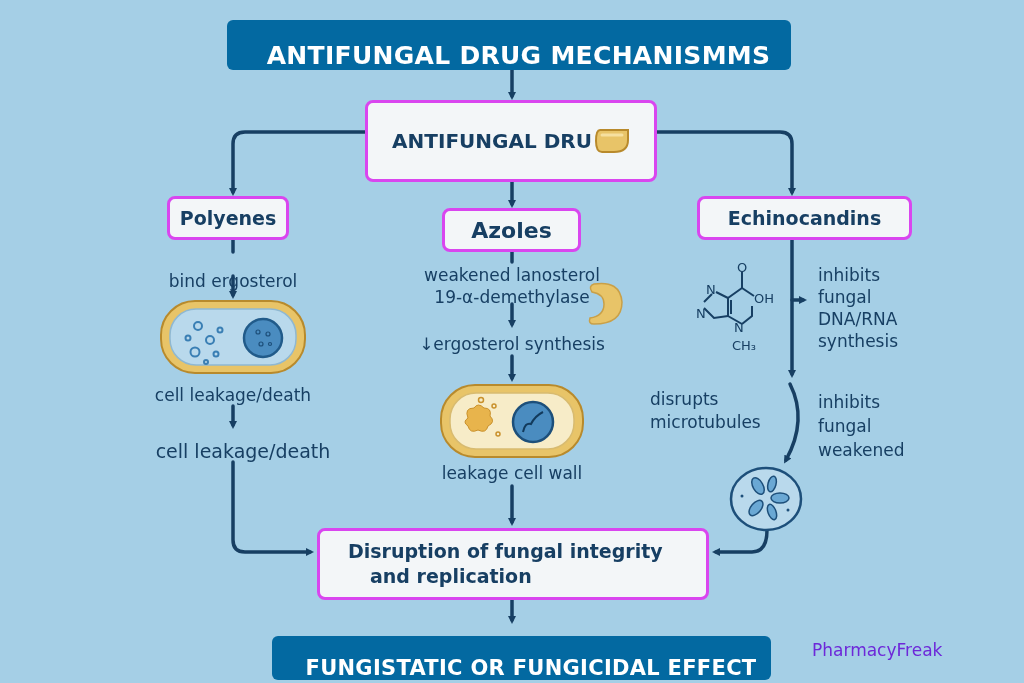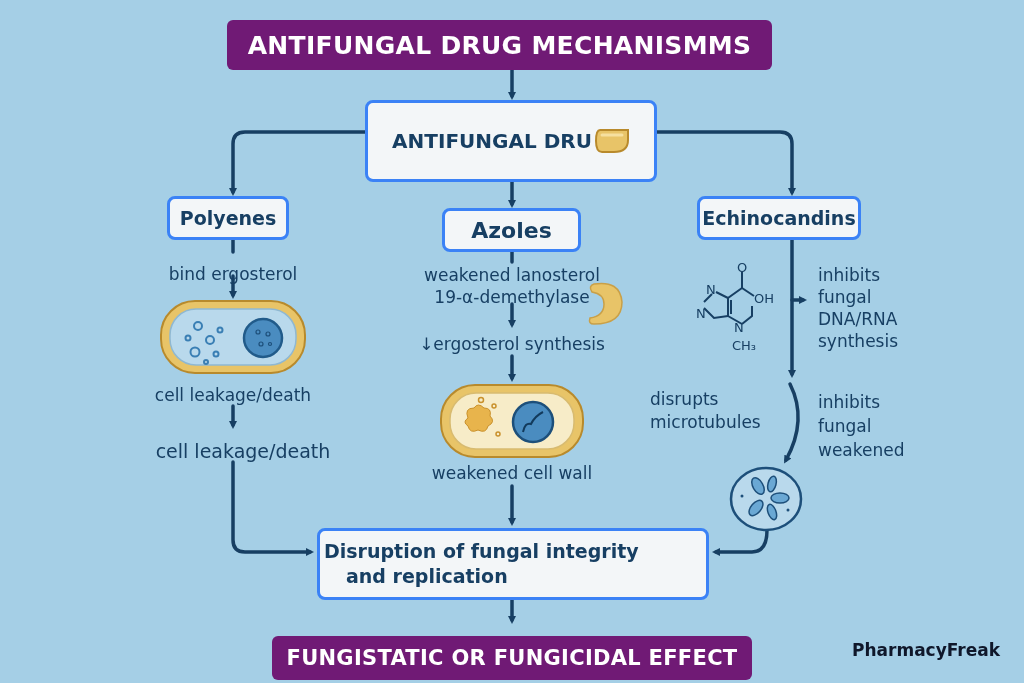--- a/index.html
+++ b/index.html
@@ -1,20 +1,20 @@
 <!DOCTYPE html>
 <html><head>
 <meta charset="utf-8">
 <style>
   html,body{margin:0;padding:0;}
   body{width:1024px;height:683px;background:#a5cfe6;position:relative;overflow:hidden;font-family:"DejaVu Sans","Liberation Sans",sans-serif;color:#173f63;}
   .abs{position:absolute;}
   svg.lines{position:absolute;left:0;top:0;}
-  .banner{background:#701a75;color:#fff;font-weight:bold;border-radius:6px;display:flex;align-items:center;justify-content:center;letter-spacing:0.3px;}
-  .box{background:#f3f6f8;border:3px solid #3b82f6;border-radius:8px;box-sizing:border-box;display:flex;align-items:center;justify-content:center;font-weight:bold;color:#173f63;text-align:center;}
+  .banner{background:#0369a1;color:#fff;font-weight:bold;border-radius:6px;display:flex;align-items:flex-end;justify-content:center;letter-spacing:0.3px;padding-left:19px;}
+  .box{background:#f3f6f8;border:3px solid #d946ef;border-radius:8px;box-sizing:border-box;display:flex;align-items:center;justify-content:center;font-weight:bold;color:#173f63;text-align:center;}
   .txt{color:#173f63;font-size:17px;line-height:22px;white-space:nowrap;}
   .ctr{text-align:center;}
   .right{text-align:left;}
 </style>
 </head>
 <body>
 
 <svg class="lines" width="1024" height="683">
   <defs>
     <marker id="ah" markerWidth="8" markerHeight="8" refX="4" refY="4" orient="auto" markerUnits="userSpaceOnUse">
@@ -60,21 +60,21 @@
     <svg width="36" height="26" viewBox="0 0 36 26" style="margin-left:2px;">
       <path d="M6,2 L34,2 L34,12 Q34,24 20,24 L8,24 Q2,24 2,13 Q2,2 6,2 Z" fill="#e8c468" stroke="#b88a2c" stroke-width="2"></path>
       <path d="M8,7 L28,7" stroke="#f6e0a0" stroke-width="3" stroke-linecap="round"></path>
     </svg>
   </div>
 </div>
 
 <div class="abs box" style="left:167px;top:196px;width:122px;height:44px;font-size:19px;">
   <span>Polyenes</span>
 </div>
-<div class="abs txt ctr" style="left:143px;top:263px;width:180px;">bind ergosterol</div>
+<div class="abs txt ctr" style="left:143px;top:270px;width:180px;">bind ergosterol</div>
 <svg class="abs" style="left:158px;top:298px;" width="150" height="78" viewBox="0 0 150 78">
   <rect x="3" y="3" width="144" height="72" rx="34" fill="#e8c468" stroke="#b88a2c" stroke-width="2"></rect>
   <rect x="12" y="11" width="126" height="56" rx="26" fill="#b9d9ec" stroke="#8fb8d2" stroke-width="1.5"></rect>
   <g fill="none" stroke="#3a7fb4" stroke-width="2">
     <circle cx="40" cy="28" r="4"></circle>
       <circle cx="30" cy="40" r="2.5"></circle>
       <circle cx="52" cy="42" r="4"></circle>
     <circle cx="37" cy="54" r="4.5"></circle>
       <circle cx="62" cy="32" r="2.5"></circle>
       <circle cx="58" cy="56" r="2.5"></circle>
@@ -103,23 +103,23 @@
 <svg class="abs" style="left:438px;top:382px;" width="148" height="78" viewBox="0 0 148 78">
   <rect x="3" y="3" width="142" height="72" rx="34" fill="#e8c468" stroke="#b88a2c" stroke-width="2"></rect>
   <rect x="12" y="11" width="124" height="56" rx="26" fill="#f7ecc8" stroke="#d8bb70" stroke-width="1.5"></rect>
   <path d="M30,36 q-4,-10 6,-10 q4,-6 10,0 q8,0 6,8 q6,6 -2,10 q-2,8 -10,4 q-8,4 -10,-4 q-6,-4 0,-8 Z" fill="#e8b44c" stroke="#c9912c" stroke-width="1"></path>
   <circle cx="43" cy="18" r="2.5" fill="none" stroke="#c9912c" stroke-width="1.5"></circle>
   <circle cx="56" cy="24" r="2" fill="none" stroke="#c9912c" stroke-width="1.5"></circle>
   <circle cx="60" cy="52" r="2" fill="none" stroke="#c9912c" stroke-width="1.5"></circle>
   <circle cx="95" cy="40" r="20" fill="#4a8cc0" stroke="#1d4f7a" stroke-width="2.5"></circle>
   <path d="M85,50 q2,-10 8,-8 q4,-8 12,-12" fill="none" stroke="#123a5c" stroke-width="2"></path>
 </svg>
-<div class="abs txt ctr" style="left:412px;top:462px;width:200px;">weakened cell wall</div>
+<div class="abs txt ctr" style="left:412px;top:462px;width:200px;">leakage cell wall</div>
 
-<div class="abs box" style="left:697px;top:196px;width:164px;height:44px;font-size:19px;">
+<div class="abs box" style="left:697px;top:196px;width:215px;height:44px;font-size:19px;">
   <span>Echinocandins</span>
 </div>
 <svg class="abs" style="left:690px;top:258px;" width="96" height="96" viewBox="0 0 96 96">
   <g stroke="#173f63" stroke-width="2" fill="none">
     <path d="M52,14 L52,30"></path>
     <path d="M52,30 L38,40 L38,58 L52,66"></path>
     <path d="M41,42 L41,56"></path>
     <path d="M52,30 L64,38"></path>
     <path d="M52,66 L62,58 L62,48"></path>
     <path d="M38,40 L26,34 M14,44 L22,36"></path>
@@ -153,22 +153,22 @@
     <ellipse cx="30" cy="20" rx="5" ry="9" transform="rotate(-30 30 20)"></ellipse>
     <ellipse cx="44" cy="18" rx="4" ry="8" transform="rotate(15 44 18)"></ellipse>
     <ellipse cx="52" cy="32" rx="9" ry="5"></ellipse>
     <ellipse cx="28" cy="42" rx="5" ry="9" transform="rotate(40 28 42)"></ellipse>
     <ellipse cx="44" cy="46" rx="4" ry="8" transform="rotate(-20 44 46)"></ellipse>
   </g>
   <circle cx="14" cy="30" r="1.5" fill="#1d4f7a"></circle>
   <circle cx="60" cy="44" r="1.5" fill="#1d4f7a"></circle>
 </svg>
 
-<div class="abs box" style="left:317px;top:528px;width:392px;height:72px;flex-direction:column;align-items:flex-start;padding-left:4px;font-size:19px;line-height:25px;">
+<div class="abs box" style="left:317px;top:528px;width:392px;height:72px;flex-direction:column;align-items:flex-start;padding-left:28px;font-size:19px;line-height:25px;">
   <span>Disruption of fungal integrity</span>
   <span style="padding-left:22px;">and replication</span>
 </div>
 
 <div class="abs banner" style="left:272px;top:624px;width:480px;height:44px;font-size:21px;margin-top:12px;">
   <span>FUNGISTATIC OR FUNGICIDAL EFFECT</span>
 </div>
 
-<div class="abs" style="left:852px;top:640px;font-size:17px;font-weight:bold;color:#0f172a;">PharmacyFreak</div>
+<div class="abs" style="left:812px;top:640px;font-size:17px;font-weight:normal;color:#6d28d9;">PharmacyFreak</div>
 
 </body></html>

